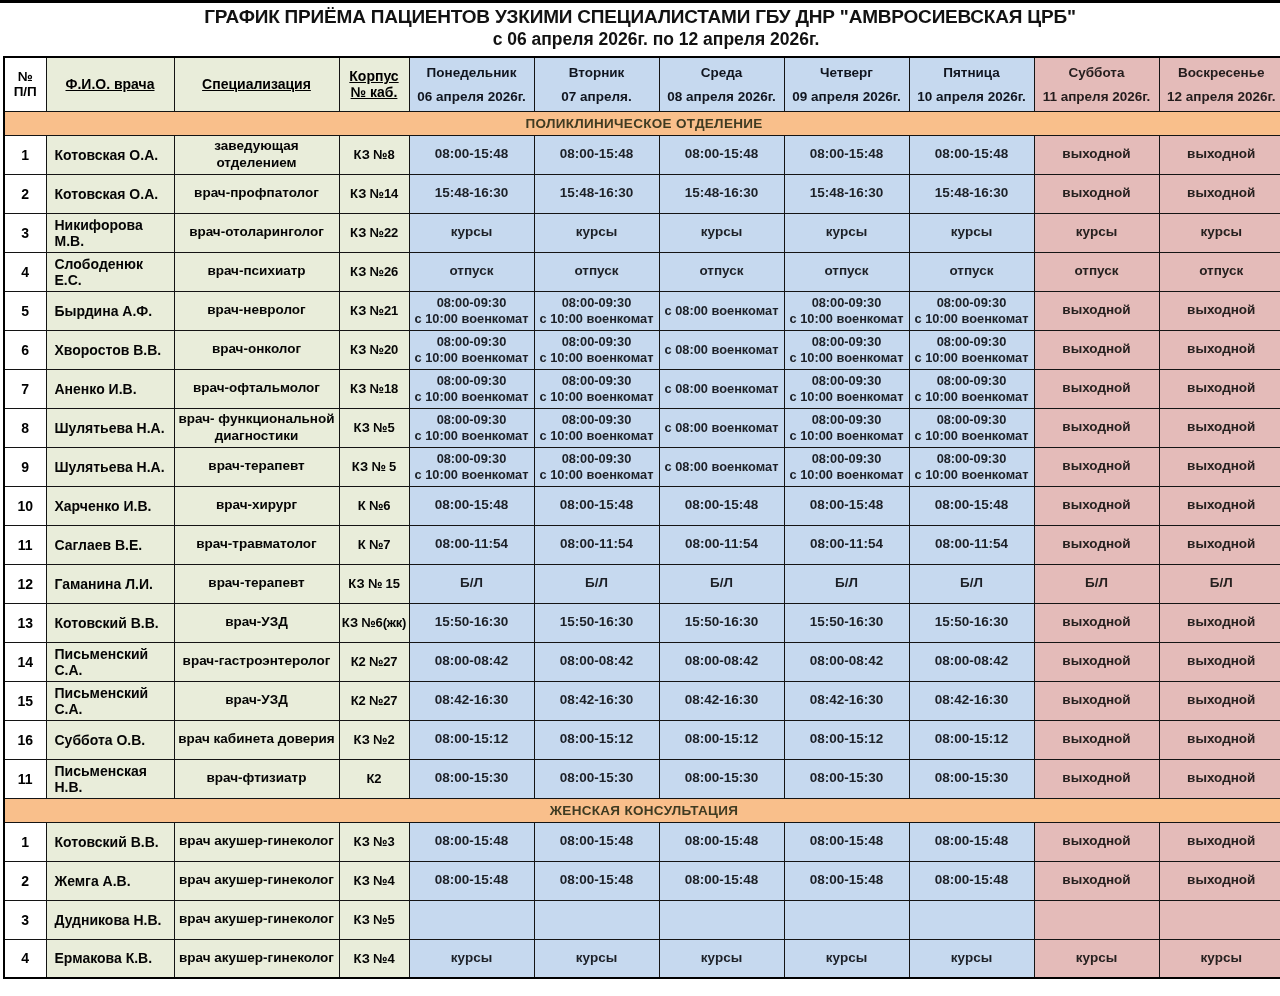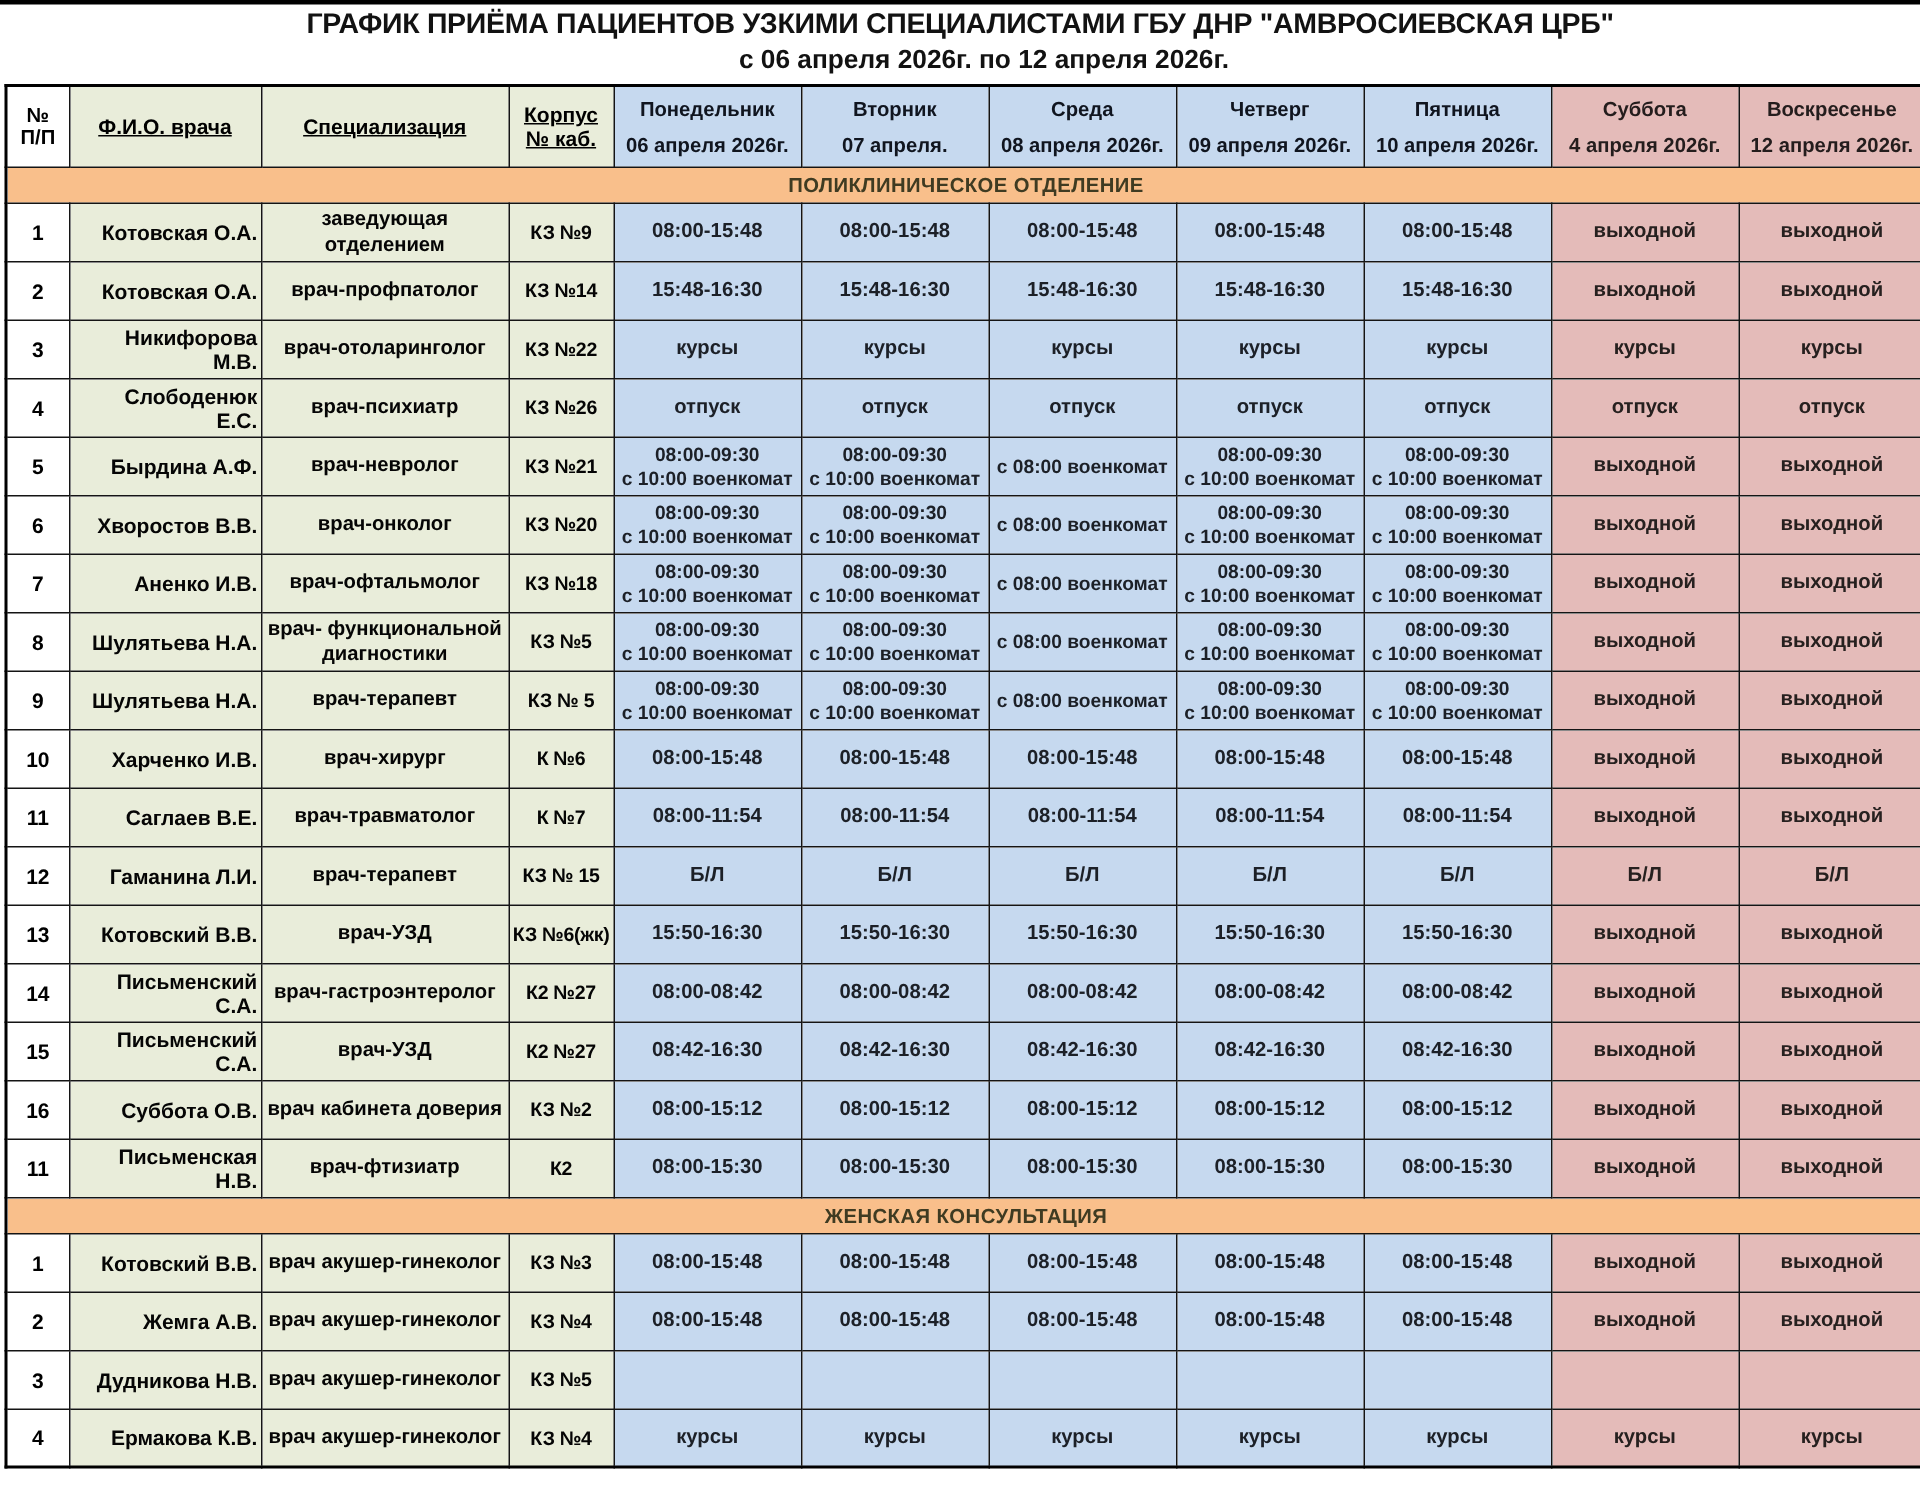--- a/index.html
+++ b/index.html
@@ -27,21 +27,21 @@
   .h-day{background:var(--weekday-cell,#c6d9ef);font-size:13.5px;color:#10151f;}
   .h-weekend{background:var(--weekend-cell,#e4bbb9);color:#241d1d;}
   .day-name{margin-bottom:9px;text-align:center;}
   .section-cell{
     background:var(--section-header,#f9bf8b);color:#3f3b22;
     font-size:13.5px;letter-spacing:0.3px;
   }
   tr.section-header-row{height:24px;}
   tbody tr{height:39px;}
   .c-num{background:var(--num-cell,#ffffff);color:#000;font-size:14px;}
-  .c-fio{background:var(--info-cell,#e9edda);color:#050505;font-size:14px;text-align:right;padding-left:8px;margin-top:40px;}
+  .c-fio{background:var(--info-cell,#e9edda);color:#050505;font-size:14px;text-align:left;padding-left:8px;margin-top:40px;}
   .c-spec{background:var(--info-cell,#e9edda);color:#050505;font-size:13.5px;line-height:1.2;}
   .c-kab{background:var(--info-cell,#e9edda);color:#050505;font-size:13px;letter-spacing:-0.2px;}
   .c-day{
     background:var(--weekday-cell,#c6d9ef);color:#1c2027;
     font-size:13.5px;white-space:pre-line;line-height:1.25;
   }
   .c-weekend{background:var(--weekend-cell,#e4bbb9);color:#26201f;}
   .two-line{font-size:12.8px;}
 </style>
 </head>
@@ -95,37 +95,37 @@
         <th class="h-day">
           <div class="day-name">Четверг</div>
           <div class="day-date">09 апреля 2026г.</div>
         </th>
         <th class="h-day">
           <div class="day-name">Пятница</div>
           <div class="day-date">10 апреля 2026г.</div>
         </th>
         <th class="h-day h-weekend">
           <div class="day-name">Суббота</div>
-          <div class="day-date">4 апреля 2026г.</div>
+          <div class="day-date">11 апреля 2026г.</div>
         </th>
         <th class="h-day h-weekend">
           <div class="day-name">Воскресенье</div>
           <div class="day-date">12 апреля 2026г.</div>
         </th>
       </tr>
     </thead>
     <tbody>
         <tr class="section-header-row">
           <td class="section-cell" colspan="11">ПОЛИКЛИНИЧЕСКОЕ ОТДЕЛЕНИЕ</td>
         </tr>
         <tr>
           <td class="c-num">1</td>
           <td class="c-fio">Котовская О.А.</td>
           <td class="c-spec">заведующая отделением</td>
-          <td class="c-kab">КЗ №9</td>
+          <td class="c-kab">КЗ №8</td>
           <td class="c-day">08:00-15:48</td>
           <td class="c-day">08:00-15:48</td>
           <td class="c-day">08:00-15:48</td>
           <td class="c-day">08:00-15:48</td>
           <td class="c-day">08:00-15:48</td>
           <td class="c-day c-weekend">выходной</td>
           <td class="c-day c-weekend">выходной</td>
         </tr>
         <tr>
           <td class="c-num">2</td>

